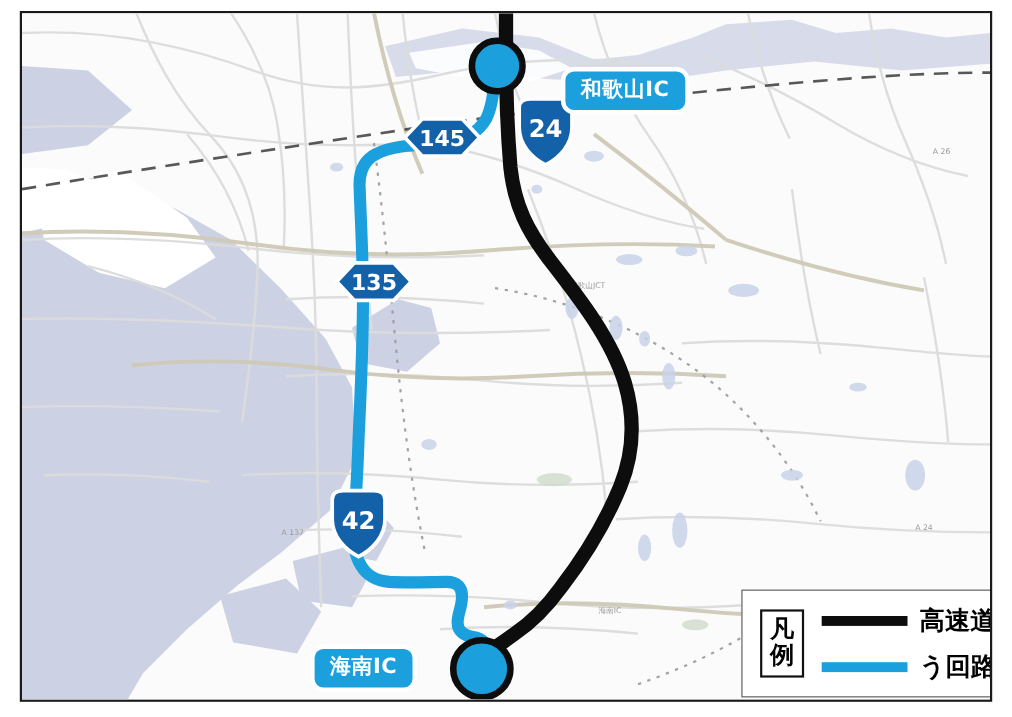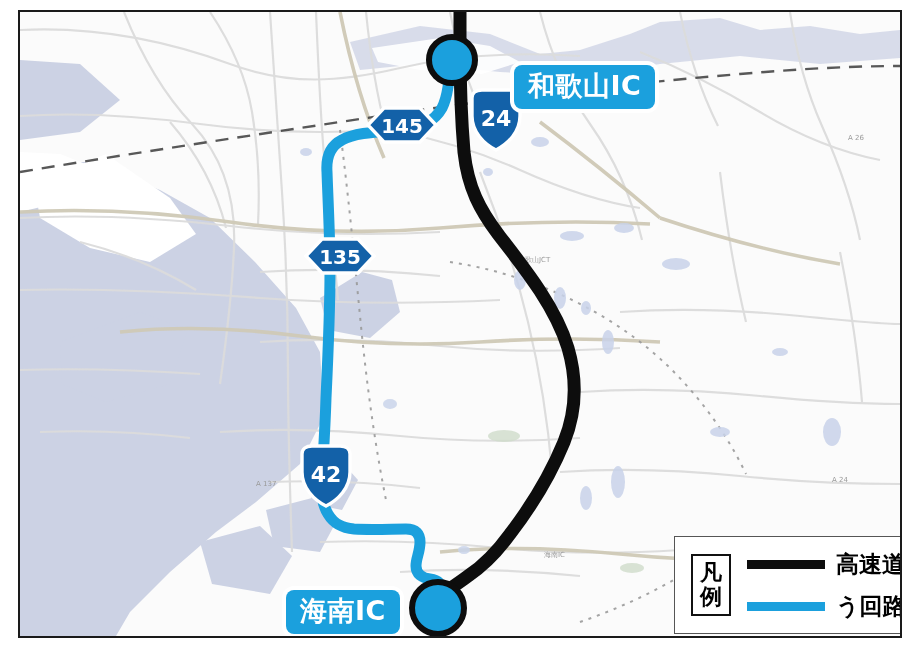--- a/index.html
+++ b/index.html
@@ -28,21 +28,21 @@
   }
   #map-svg { position: absolute; left: 0; top: 0; }
   #overlay-svg { position: absolute; left: 0; top: 0; pointer-events: none; }
 
   .ic-label {
     position: absolute;
     background: #1ba0dd;
     color: #ffffff;
     border-radius: 8px;
     padding: 6px 14px 8px 14px;
-    font-size: 27px;
+    font-size: 19px;
     font-weight: bold;
     letter-spacing: 0.5px;
     line-height: 1.1;
     white-space: nowrap;
     box-shadow: 0 0 0 4px #ffffff;
     font-family: "DejaVu Sans", "Liberation Sans", sans-serif;
   }
   #label-wakayama { left: 494px; top: 53px; }
   #label-kainan   { left: 266px; top: 578px; }
 

